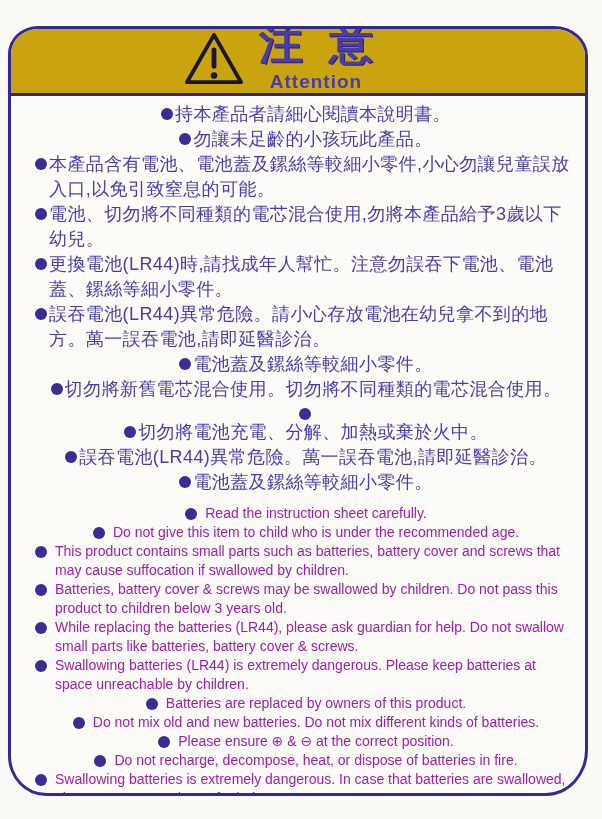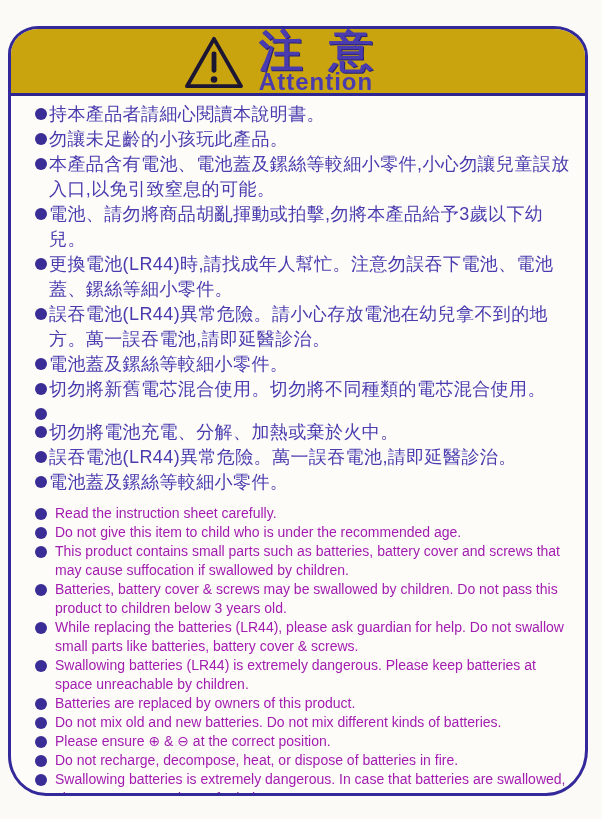--- a/index.html
+++ b/index.html
@@ -46,38 +46,39 @@
     font-size: 44px;
     font-weight: 900;
     color: #4a3cae;
     letter-spacing: 26px;
     line-height: 40px;
     white-space: nowrap;
     text-shadow: 1px 1px 0 #2a2070;
     margin-right: -26px; 
   }
   .title-en {
-    font-size: 24px;
+    font-size: 19px;
     font-weight: bold;
     color: #4a3cae;
     line-height: 22px;
-    margin-top: 0px;
+    margin-top: 8px;
     letter-spacing: 1px;
   }
   .content {
     padding: 6px 8px 0 24px;
   }
   ul.list {
     list-style: none;
     margin: 0;
     padding: 0;
   }
   li.item {
     display: flex;
     align-items: flex-start;
+    justify-content: center;
   }
   .bullet {
     flex: 0 0 12px;
     width: 12px;
     height: 12px;
     border-radius: 50%;
     background: #3b2d96;
   }
   .list.zh li.item { line-height: 25px; }
   .list.zh .bullet { margin-top: 6px; margin-right: 2px; }
@@ -130,21 +131,21 @@
             <span class="txt">勿讓未足齡的小孩玩此產品。</span>
           </li>
 
           <li class="item">
             <span class="bullet"></span>
             <span class="txt">本產品含有電池、電池蓋及鏍絲等較細小零件,小心勿讓兒童誤放入口,以免引致窒息的可能。</span>
           </li>
 
           <li class="item">
             <span class="bullet"></span>
-            <span class="txt">電池、請勿將商品胡亂揮動或拍擊,勿將本產品給予3歲以下幼兒。</span>
+            <span class="txt">電池、切勿將不同種類的電芯混合使用,勿將本產品給予3歲以下幼兒。</span>
           </li>
 
           <li class="item">
             <span class="bullet"></span>
             <span class="txt">更換電池(LR44)時,請找成年人幫忙。注意勿誤吞下電池、電池蓋、鏍絲等細小零件。</span>
           </li>
 
           <li class="item">
             <span class="bullet"></span>
             <span class="txt">誤吞電池(LR44)異常危險。請小心存放電池在幼兒拿不到的地方。萬一誤吞電池,請即延醫診治。</span>

